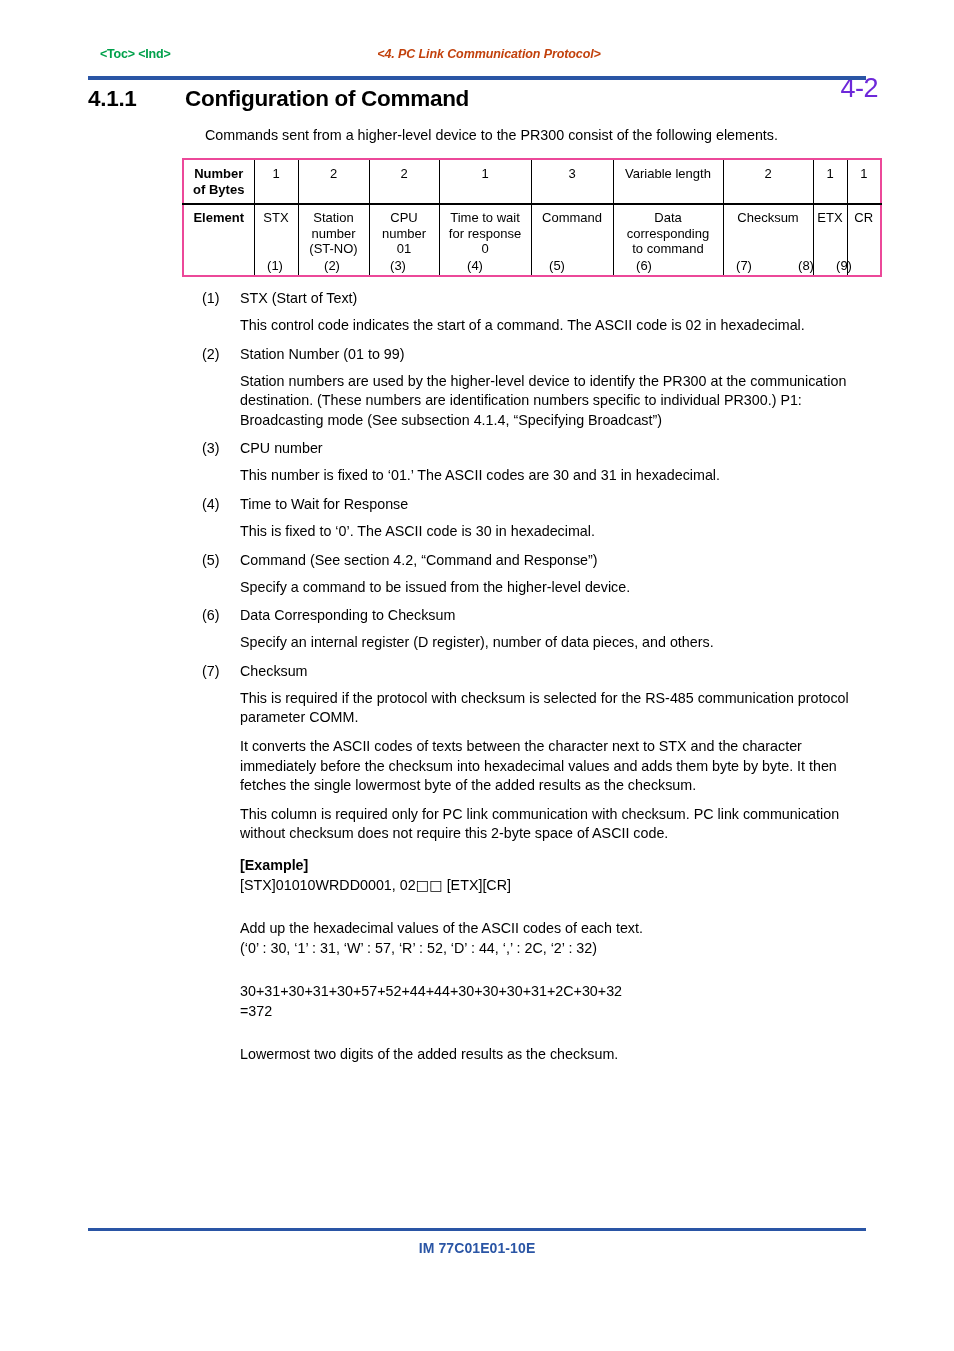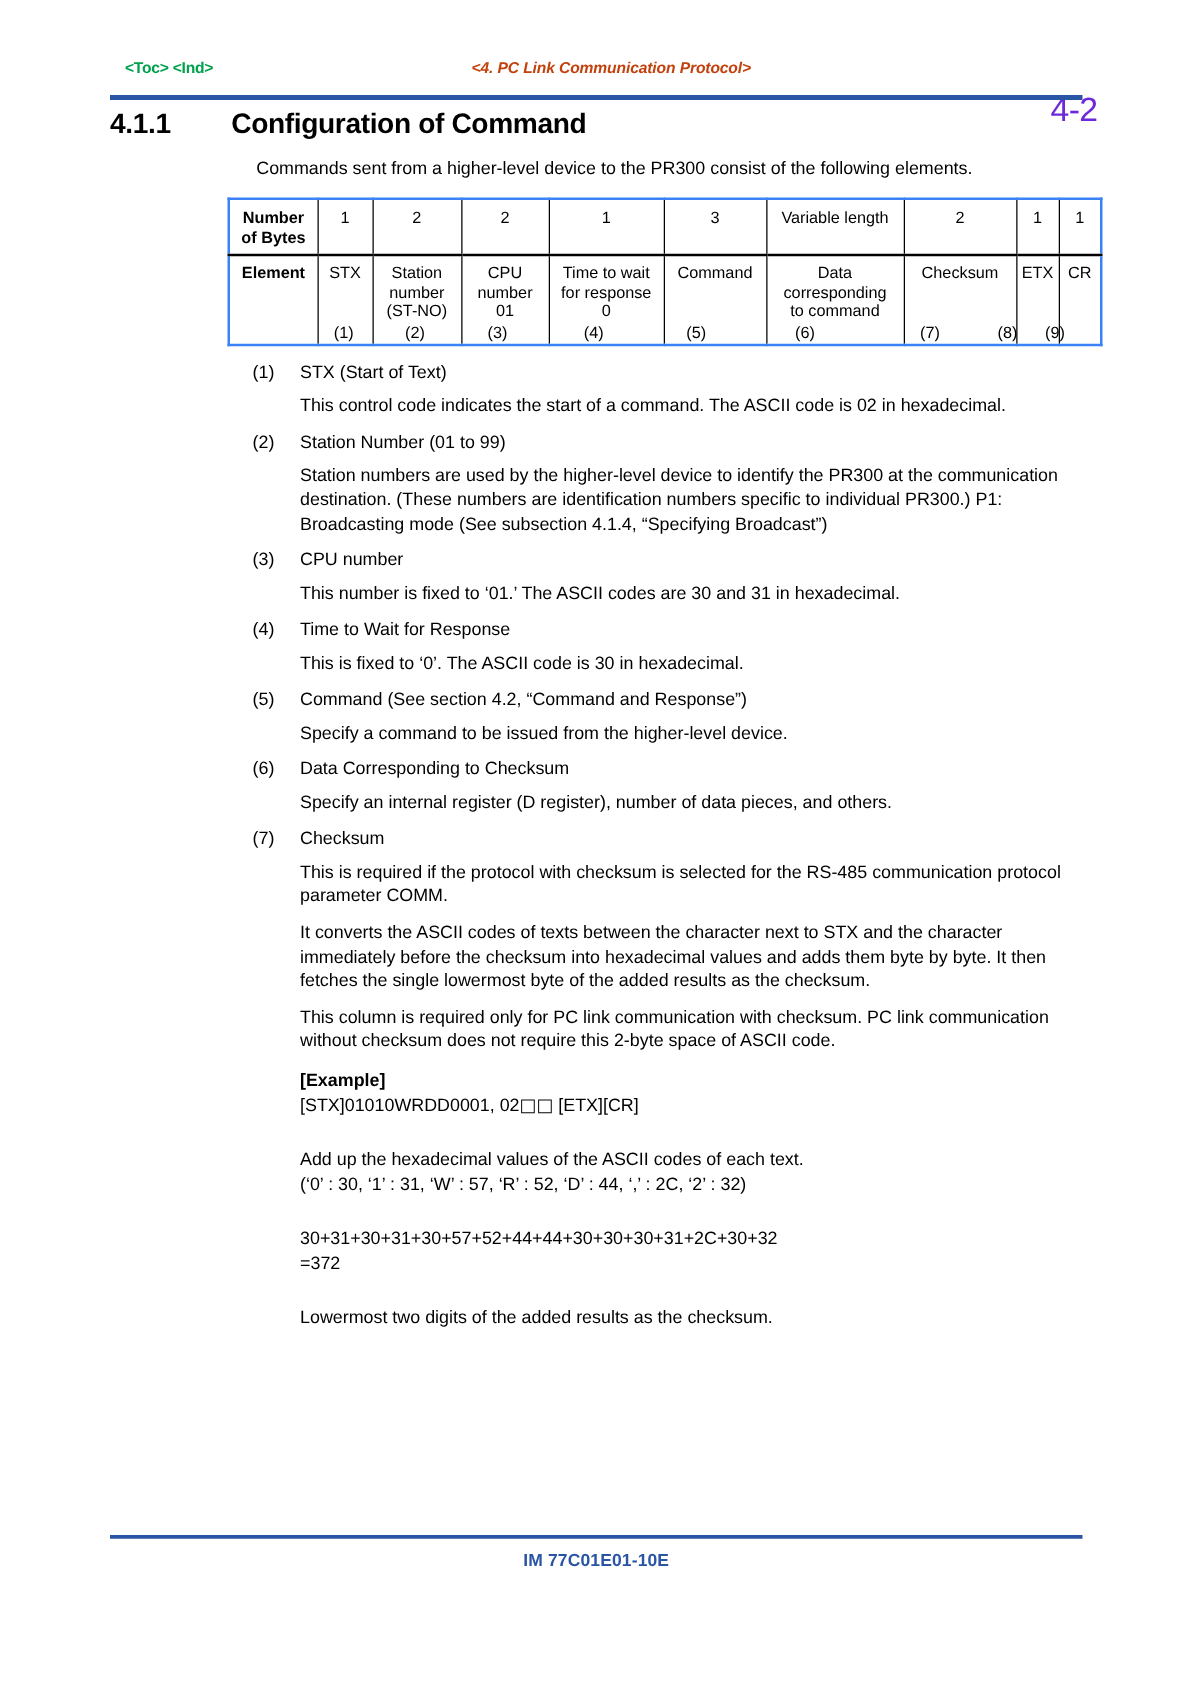--- a/index.html
+++ b/index.html
@@ -116,21 +116,21 @@
     text-align: center;
   }
   .byte-table tr.row-elem td {
     height: 62px;
   }
   .byte-table tr.row-bytes td.lbl {
     line-height: 15.5px;
   }
   
   .byte-table {
-    border: 2px solid #3b82f6;
+    border: 2px solid #ec4899;
   }
   .byte-table tr.row-bytes td:first-child,
   .byte-table tr.row-elem td:first-child {
     border-left: none;
   }
   .byte-table tr.row-bytes td:last-child,
   .byte-table tr.row-elem td:last-child {
     border-right: none;
   }
   .byte-table tr.row-bytes td { border-top: none; }

